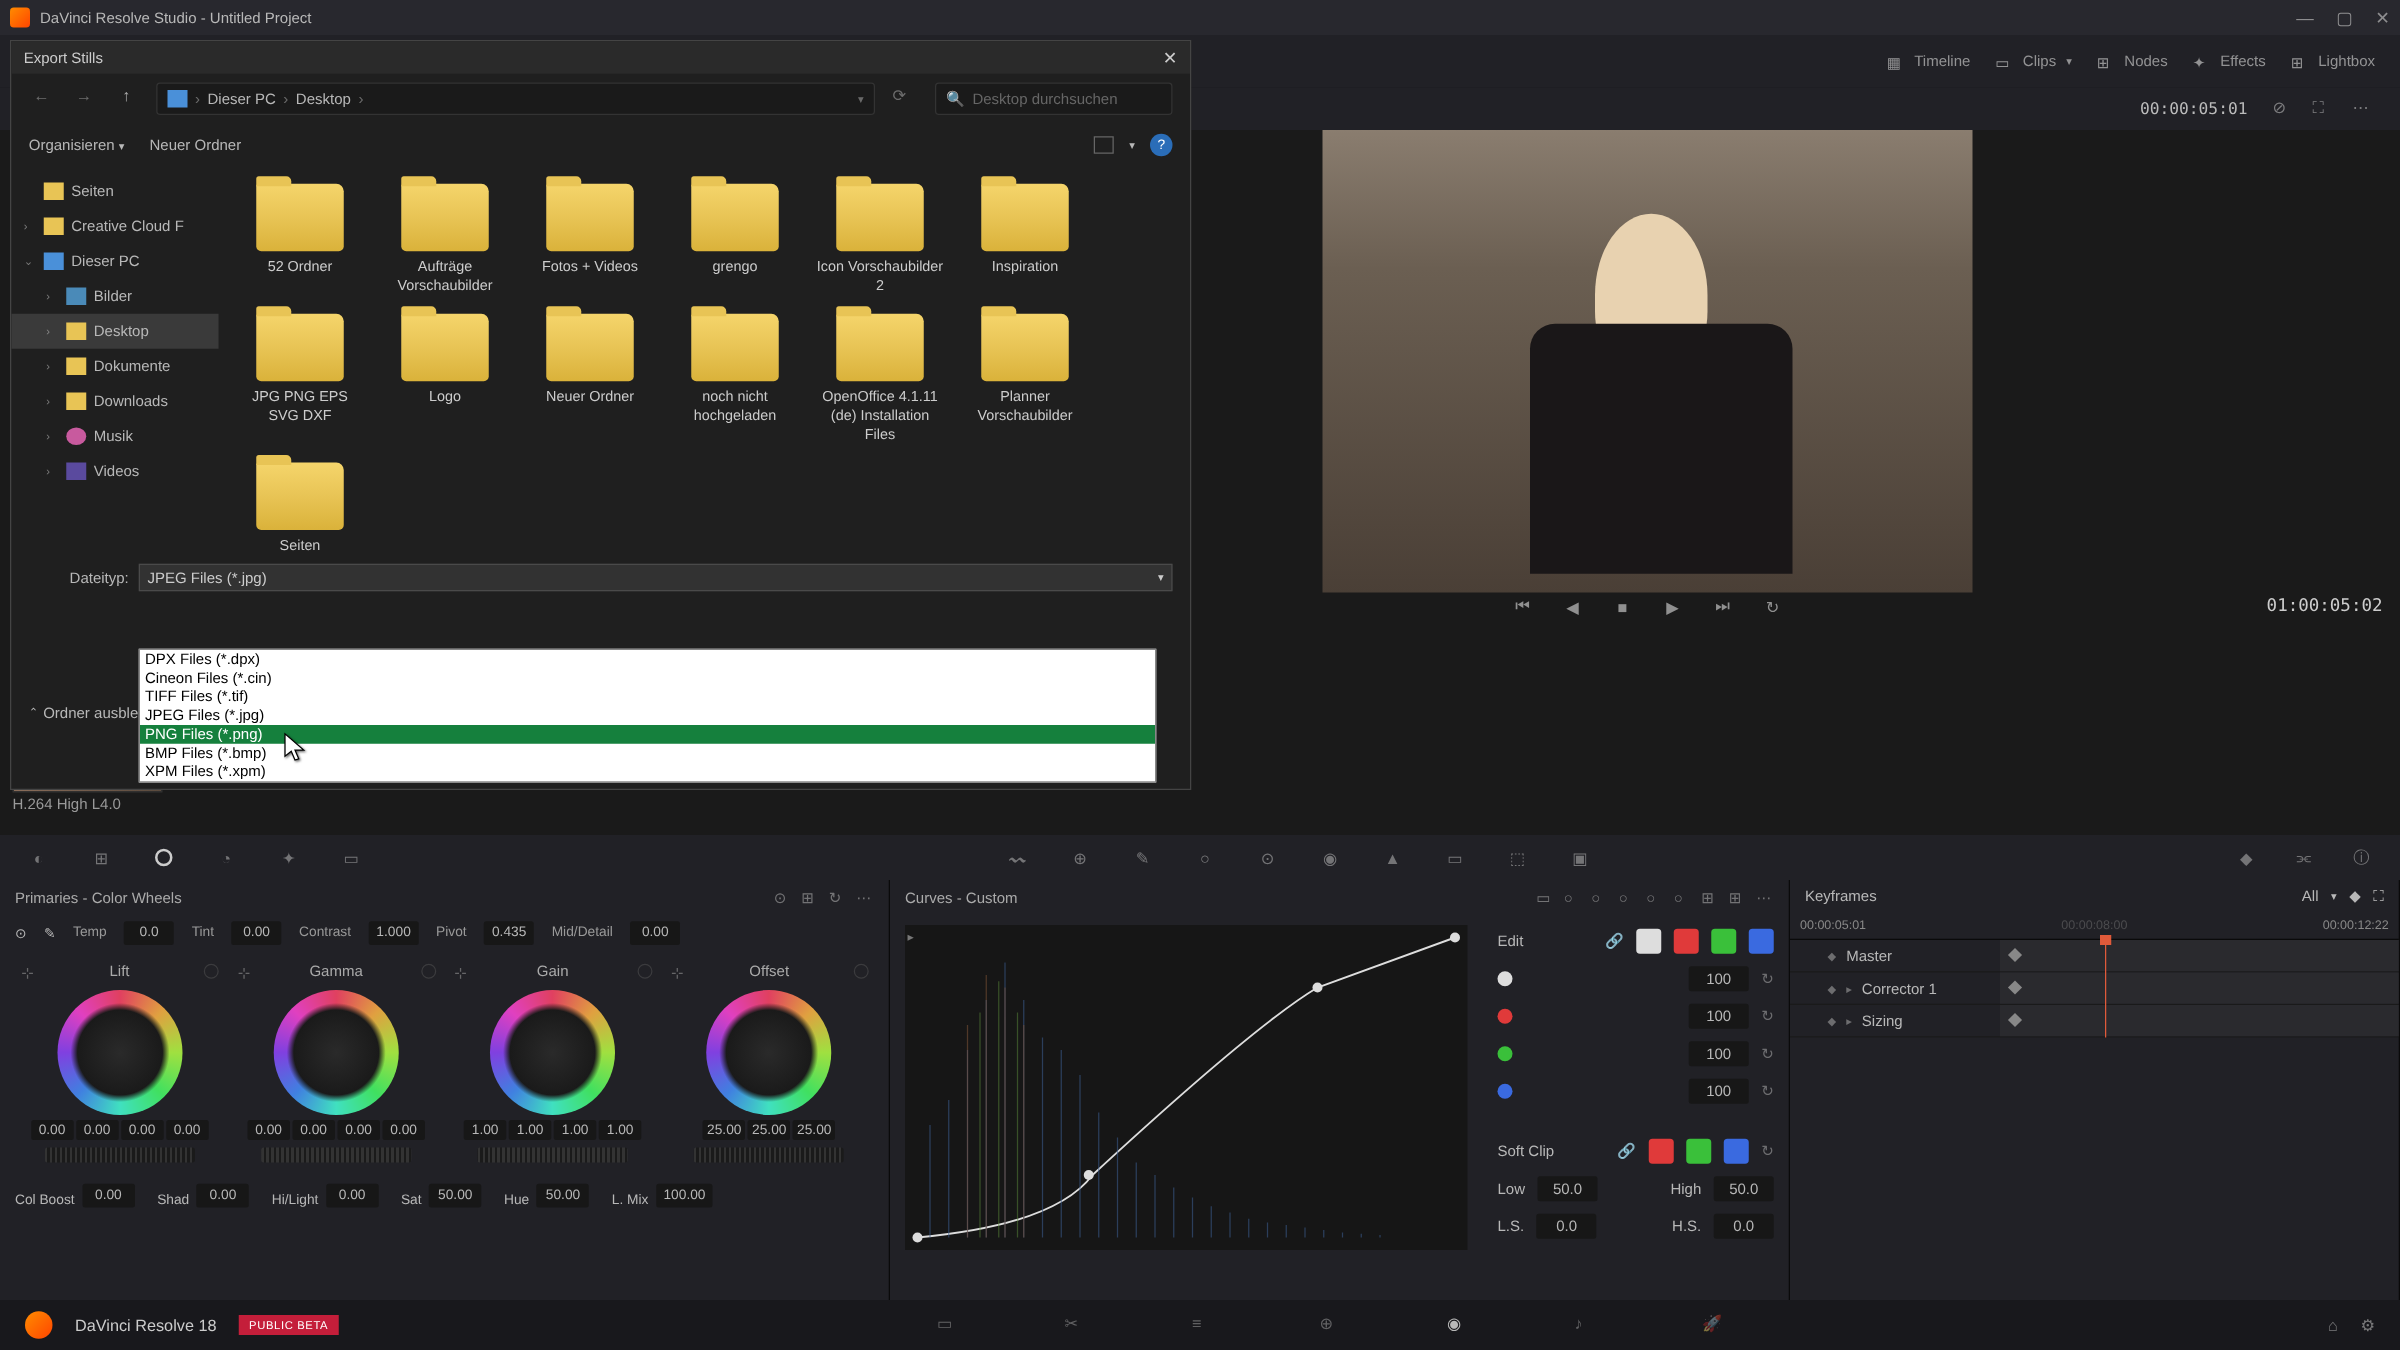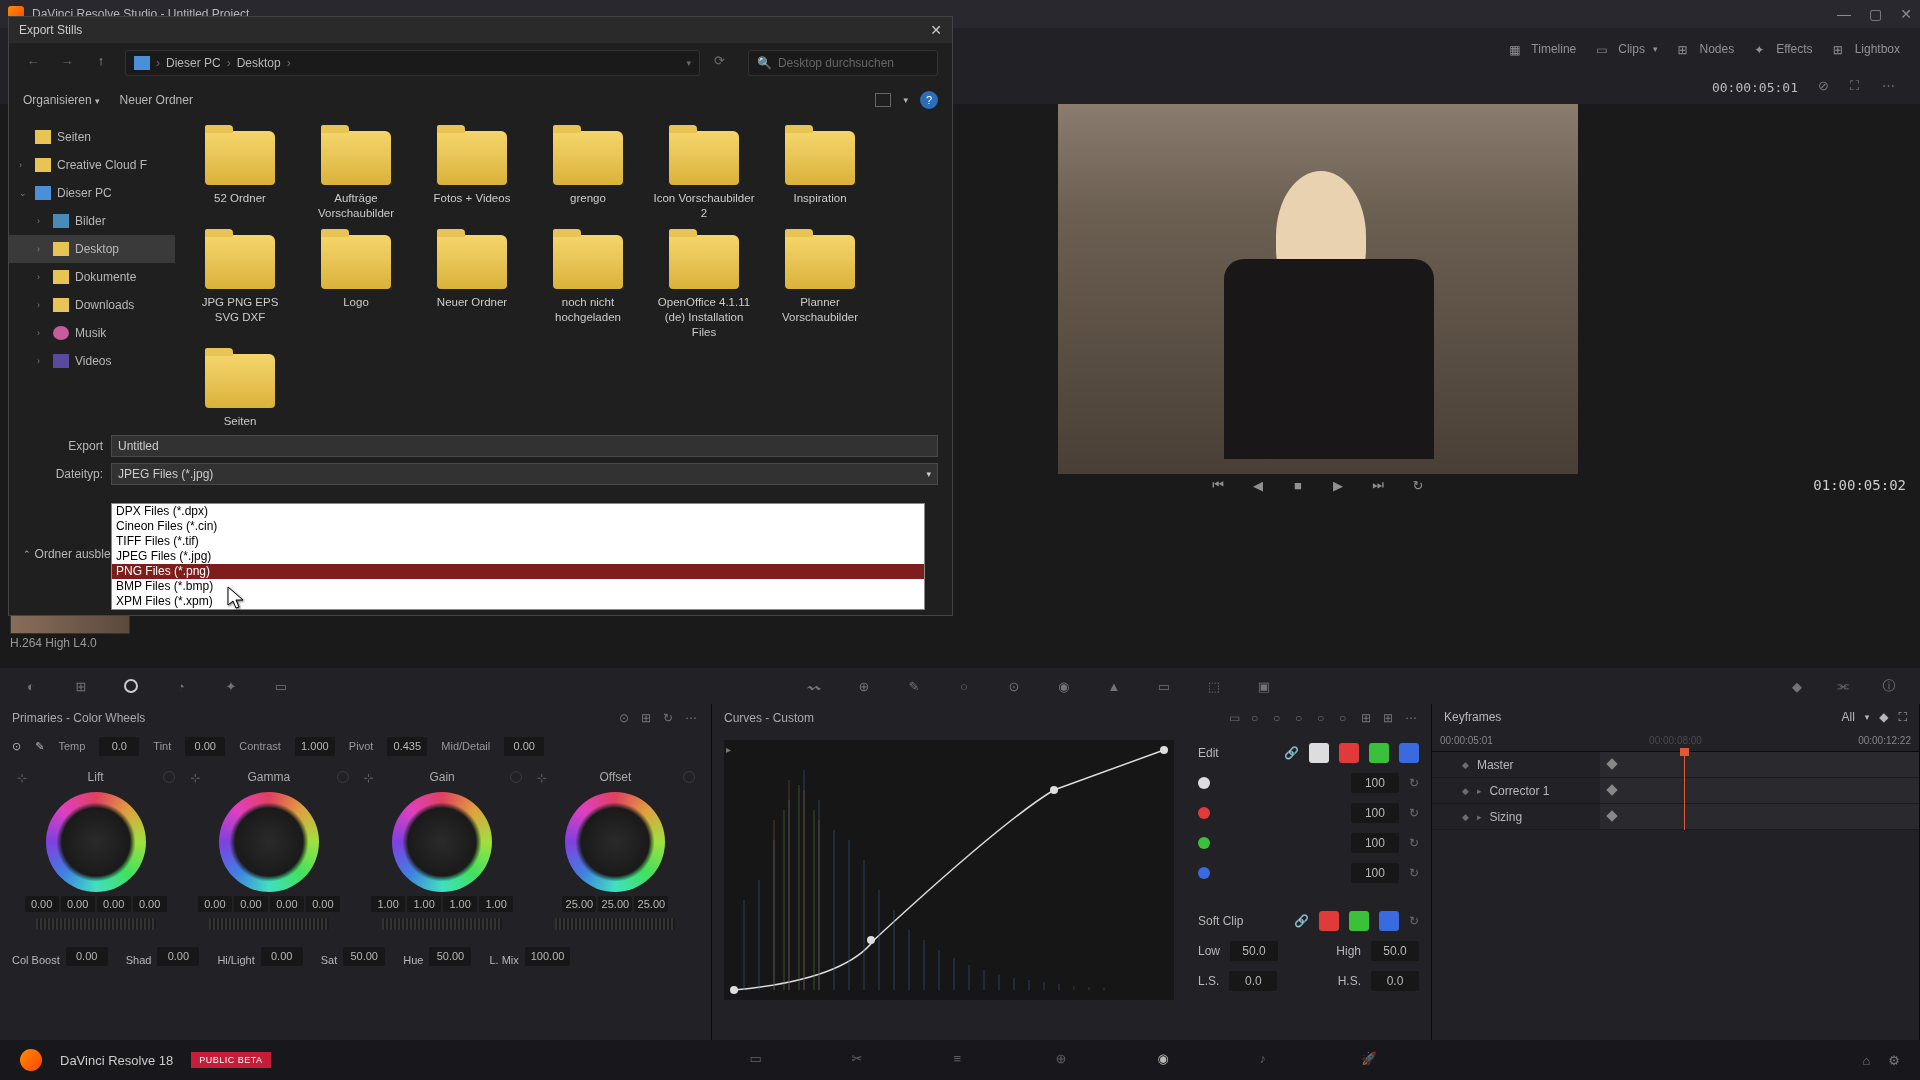--- a/index.html
+++ b/index.html
@@ -21,21 +21,21 @@
 .timeline-bar .tl-icons span{width:18px;height:18px;opacity:.6;cursor:pointer}
 .viewer-area{position:absolute;left:730px;top:104px;right:14px;height:402px;background:#1a1a1a}
 .viewer-img{width:520px;height:370px;margin:0 auto;background:linear-gradient(180deg,#8a7d6f 0%,#6b5f52 30%,#4a3f36 100%);border-radius:0;position:relative;overflow:hidden}
 .viewer-img::before{content:'';position:absolute;left:42%;top:18%;width:90px;height:130px;background:#e8d2b0;border-radius:50% 50% 40% 40%}
 .viewer-img::after{content:'';position:absolute;left:32%;top:42%;width:210px;height:200px;background:#1a1718;border-radius:20px 20px 0 0}
 .transport{position:absolute;bottom:0;left:0;right:0;height:42px;display:flex;align-items:center;justify-content:center;gap:22px}
 .transport .btn{width:18px;height:18px;opacity:.75;cursor:pointer;display:flex;align-items:center;justify-content:center}
 .transport .tc-right{position:absolute;right:0;font-family:monospace;font-size:14px;color:#ccc}
 .clip-info{position:absolute;left:10px;top:636px;font-size:12px;color:#999}
 .thumb-strip{position:absolute;left:10px;top:580px;width:120px;height:54px;background:linear-gradient(90deg,#8a6d5a,#5a4a3d);border:1px solid #333}
-.export-dialog{position:absolute;left:8px;top:16px;width:945px;height:600px;background:#1f1f1f;border:1px solid #444;z-index:100}
+.export-dialog{position:absolute;left:8px;top:32px;width:945px;height:600px;background:#1f1f1f;border:1px solid #444;z-index:100}
 .export-dialog .dlg-title{height:26px;background:#2a2a2a;display:flex;align-items:center;padding:0 10px;font-size:12px;color:#ccc}
 .export-dialog .dlg-title .close{margin-left:auto;cursor:pointer;font-size:14px}
 .export-dialog .nav-row{height:40px;display:flex;align-items:center;padding:0 14px;gap:14px}
 .export-dialog .nav-row .nav-btn{width:20px;height:20px;opacity:.5;cursor:pointer;text-align:center}
 .export-dialog .breadcrumb{flex:1;height:26px;background:#1a1a1a;border:1px solid #333;display:flex;align-items:center;padding:0 8px;font-size:12px;gap:6px;border-radius:3px}
 .export-dialog .breadcrumb .pc-ico{width:16px;height:14px;background:#4a90d9}
 .export-dialog .breadcrumb .sep{opacity:.5}
 .export-dialog .refresh{width:20px;height:20px;opacity:.5;cursor:pointer}
 .export-dialog .search{width:190px;height:26px;background:#1a1a1a;border:1px solid #333;display:flex;align-items:center;padding:0 8px;font-size:12px;color:#666;border-radius:3px;gap:6px}
 .export-dialog .toolbar-row{height:34px;display:flex;align-items:center;padding:0 14px;gap:20px;font-size:12px}
@@ -59,21 +59,21 @@
 .export-dialog .folder-item .ficon::before{content:'';position:absolute;left:0;top:-6px;width:28px;height:8px;background:#e8c455;border-radius:2px 4px 0 0}
 .export-dialog .folder-item .fname{line-height:1.3;color:#ccc}
 .export-dialog .fields{padding:0 14px}
 .export-dialog .field-row{display:flex;align-items:center;height:26px;font-size:12px;margin-bottom:2px}
 .export-dialog .field-row label{width:88px;text-align:right;padding-right:8px}
 .export-dialog .field-row .input{flex:1;height:22px;background:#323232;border:1px solid #4a4a4a;padding:0 6px;display:flex;align-items:center;color:#ccc}
 .export-dialog .field-row .combo{cursor:pointer;position:relative}
 .export-dialog .field-row .combo .drop{margin-left:auto;font-size:9px}
 .export-dialog .dropdown-list{position:absolute;left:102px;top:486px;width:814px;background:#fff;color:#000;z-index:200;font-size:12px;border:1px solid #888}
 .export-dialog .dropdown-list .opt{height:15px;padding:0 4px;line-height:15px;cursor:pointer}
-.export-dialog .dropdown-list .opt.hl{background:#7f1d1d;color:#fff}
+.export-dialog .dropdown-list .opt.hl{background:#15803d;color:#fff}
 .export-dialog .hide-folders{position:absolute;left:14px;top:530px;font-size:12px;display:flex;align-items:center;gap:4px;cursor:pointer}
 .cursor{position:absolute;left:226px;top:585px;width:20px;height:26px;z-index:300}
 .cursor svg{filter:drop-shadow(1px 1px 1px rgba(0,0,0,.6))}
 .toolstrip{position:absolute;left:0;top:668px;right:0;height:36px;background:#212126;display:flex;align-items:center;padding:0 20px;gap:28px}
 .toolstrip .tico{width:22px;height:20px;opacity:.55;cursor:pointer;display:flex;align-items:center;justify-content:center}
 .toolstrip .tico.active{opacity:1}
 .toolstrip .spacer{flex:1}
 .toolstrip .right-group{display:flex;gap:24px;align-items:center}
 .bottom-panels{position:absolute;left:0;top:704px;right:0;bottom:40px;display:flex;background:#212126}
 .panel{border-right:1px solid #0a0a0a;display:flex;flex-direction:column}
@@ -327,26 +327,20 @@
           <div class="fname">Planner Vorschaubilder</div>
         </div>
         <div class="folder-item">
           <div class="ficon"></div>
           <div class="fname">Seiten</div>
         </div>
       </div>
   </div>
   <div class="fields">
     <div class="field-row">
-      <label>Export</label>
-      <div class="input">
-          <span>Untitled</span>
-        </div>
-    </div>
-    <div class="field-row">
       <label>Dateityp:</label>
       <div class="input combo">
         <span>JPEG Files (*.jpg)</span>
           <span class="drop">▾</span>
       </div>
     </div>
   </div>
   <div class="dropdown-list" id="type-dropdown">
       <div class="opt">DPX Files (*.dpx)</div>
       <div class="opt">Cineon Files (*.cin)</div>

